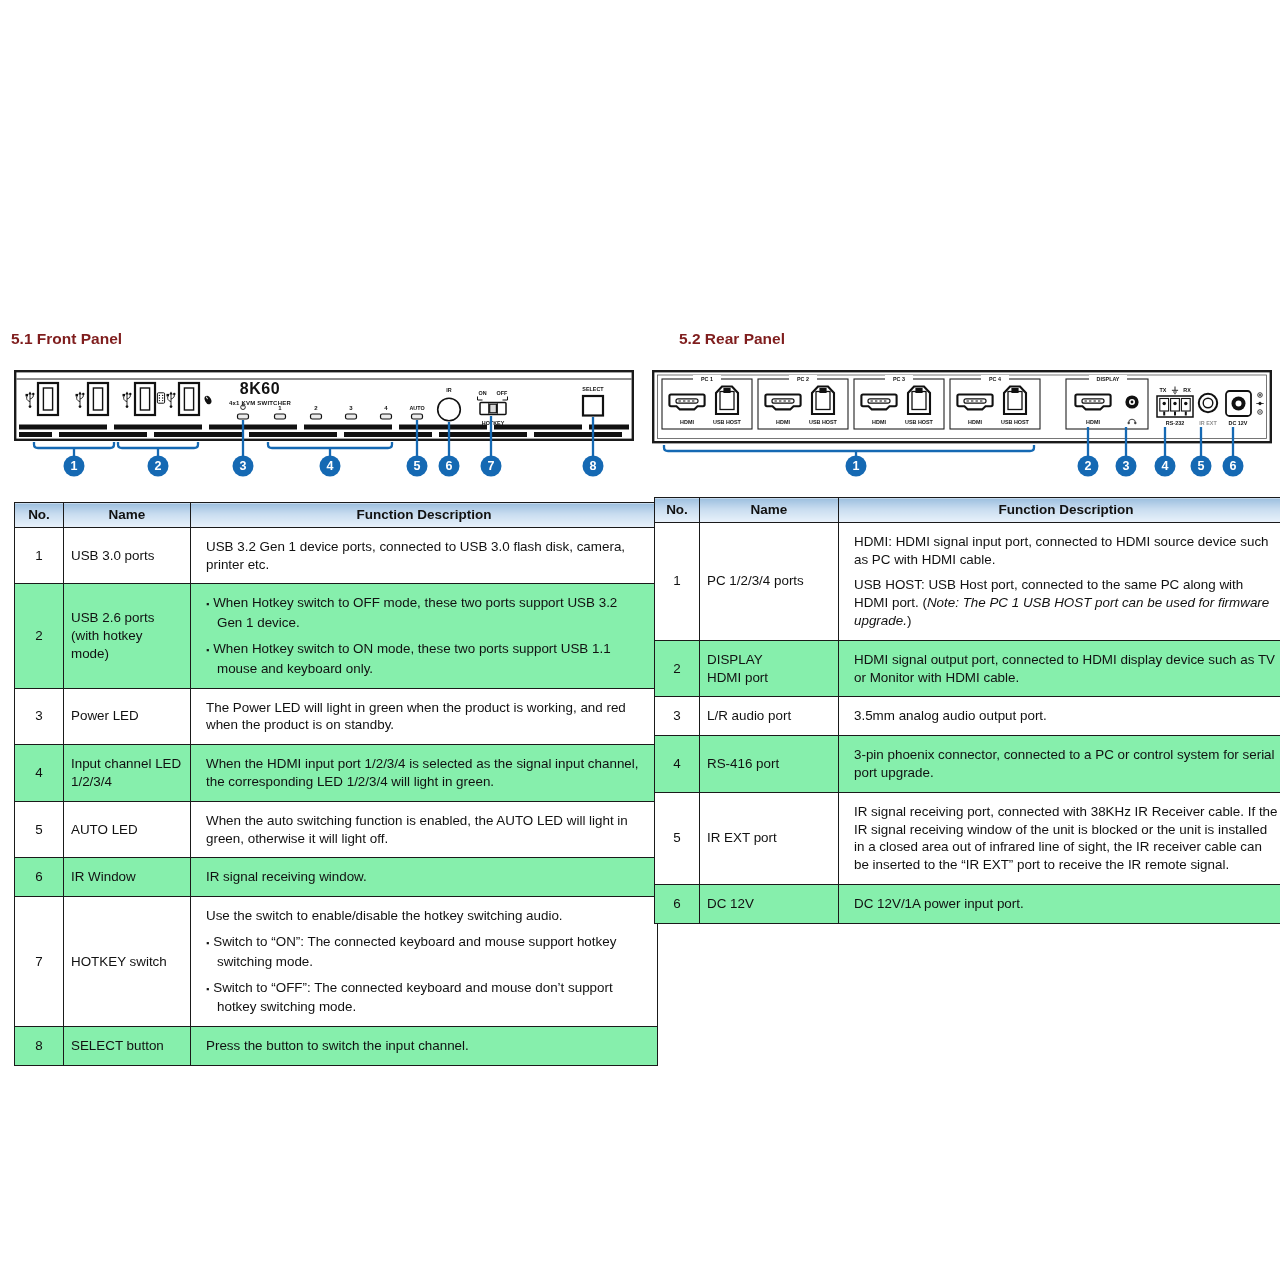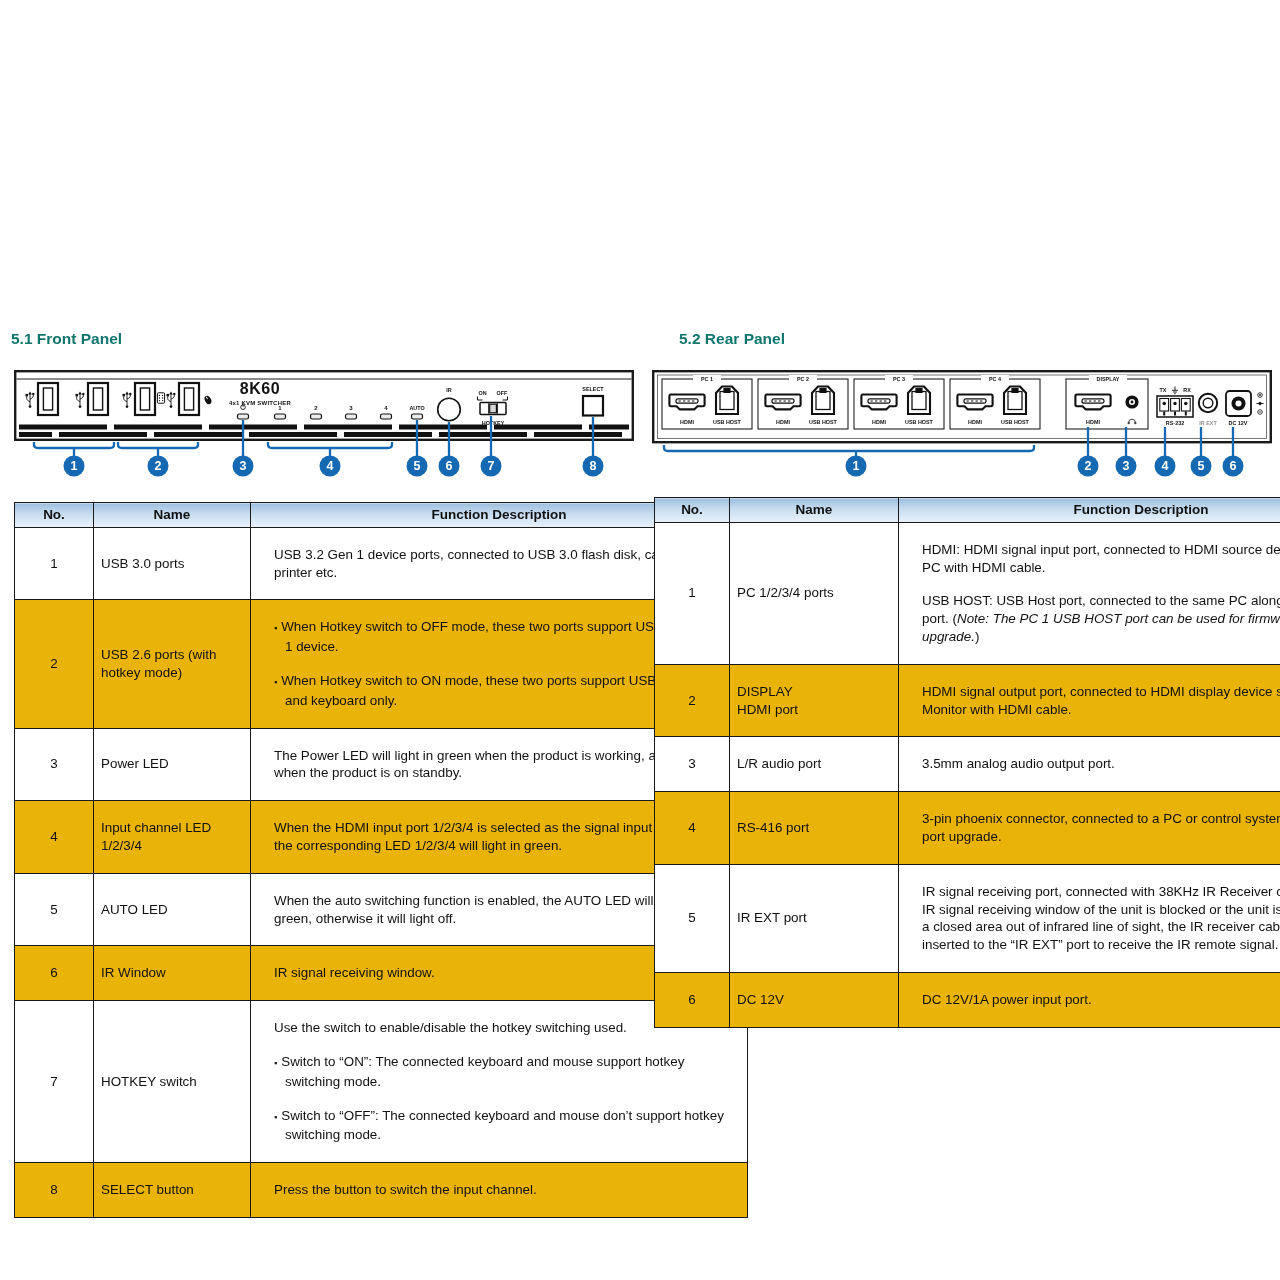--- a/index.html
+++ b/index.html
@@ -1,45 +1,45 @@
 <!DOCTYPE html>
 <html><head>
 <meta charset="utf-8">
 <style>
   html,body{margin:0;padding:0;background:#fff;}
   body{width:1280px;height:1280px;position:relative;font-family:"Liberation Sans",sans-serif;color:#111;overflow:hidden;}
 
-  .section-heading{position:absolute;font-size:15.5px;font-weight:bold;color:#0f766e;}
+  .section-heading{position:absolute;font-size:15.5px;font-weight:bold;color:#7f1d1d;}
   #front-heading{left:11px;top:330px;}
   #rear-heading{left:679px;top:330px;}
 
   .panel-svg{position:absolute;}
   #front-svg{left:14px;top:370px;}
   #rear-svg{left:652px;top:370px;}
 
   svg text{font-family:"Liberation Sans",sans-serif;text-anchor:middle;fill:#111;}
   .t-model{font-size:16px;font-weight:900;letter-spacing:.6px;}
   .t-sub{font-size:6px;font-weight:bold;letter-spacing:.2px;}
   .t-tiny{font-size:6px;font-weight:bold;}
   .t-tiny2{font-size:5.4px;font-weight:bold;}
   .t-gray{fill:#8f8f8f;}
   .t-callout{font-size:12.5px;font-weight:bold;fill:#fff;}
 
   table.spec{position:absolute;border-collapse:collapse;table-layout:fixed;font-size:13.4px;line-height:17.8px;background:#fff;}
   #front-table{left:14px;top:502px;width:616px;}
   #rear-table{left:654px;top:497px;width:612px;}
   .spec th,.spec td{border:1.5px solid #1a1a1a;vertical-align:middle;}
-  .spec th{background:linear-gradient(180deg,#9dbfdf 0%,#c9ddf0 45%,#e9f2fb 100%);font-weight:bold;font-size:13.5px;text-align:center;padding:3px 19px;}
+  .spec th{background:linear-gradient(180deg,#9dbfdf 0%,#c9ddf0 45%,#e9f2fb 100%);font-weight:bold;font-size:13.5px;text-align:center;padding:3px 4px;}
   .spec td{padding:2px 7px;}
-  .spec tr.shade td{background:#eab308;}
+  .spec tr.shade td{background:#86efac;}
   .c-no{text-align:center;}
   .c-name{white-space:pre-line;margin-top:39px;}
   #front-table .c-no{width:40px;} #front-table .c-name{width:118px;} #front-table .c-desc{width:458px;}
   #rear-table .c-no{width:36px;} #rear-table .c-name{width:130px;} #rear-table .c-desc{width:446px;}
-  .para{margin:16px;}
+  .para{margin:8px;}
   .para.bullet{padding-left:11px;text-indent:-11px;}
   .para.bullet + .para.bullet,.para + .para.bullet{margin-top:3px;}
   .marker{font-size:9px;margin-right:4px;}
   .b{font-weight:normal;} .i{font-style:italic;}
 </style>
 </head>
 <body>
 
 <div class="section-heading" id="front-heading">5.1 Front Panel</div>
 <div class="section-heading" id="rear-heading">5.2 Rear Panel</div>
@@ -350,21 +350,21 @@
         <td class="c-no">6</td>
         <td class="c-name">IR Window</td>
         <td class="c-desc">
           <div class="para"><span>IR signal receiving window.</span></div>
         </td>
       </tr>
       <tr>
         <td class="c-no">7</td>
         <td class="c-name">HOTKEY switch</td>
         <td class="c-desc">
-          <div class="para"><span>Use the switch to enable/disable the hotkey switching used.</span></div>
+          <div class="para"><span>Use the switch to enable/disable the hotkey switching audio.</span></div>
           <div class="para bullet"><span class="marker">▪</span><span>Switch to “ON”: The connected keyboard and mouse support hotkey switching mode.</span></div>
           <div class="para bullet"><span class="marker">▪</span><span>Switch to “OFF”: The connected keyboard and mouse don’t support hotkey switching mode.</span></div>
         </td>
       </tr>
       <tr class="shade">
         <td class="c-no">8</td>
         <td class="c-name">SELECT button</td>
         <td class="c-desc">
           <div class="para"><span>Press the button to switch the input channel.</span></div>
         </td>

